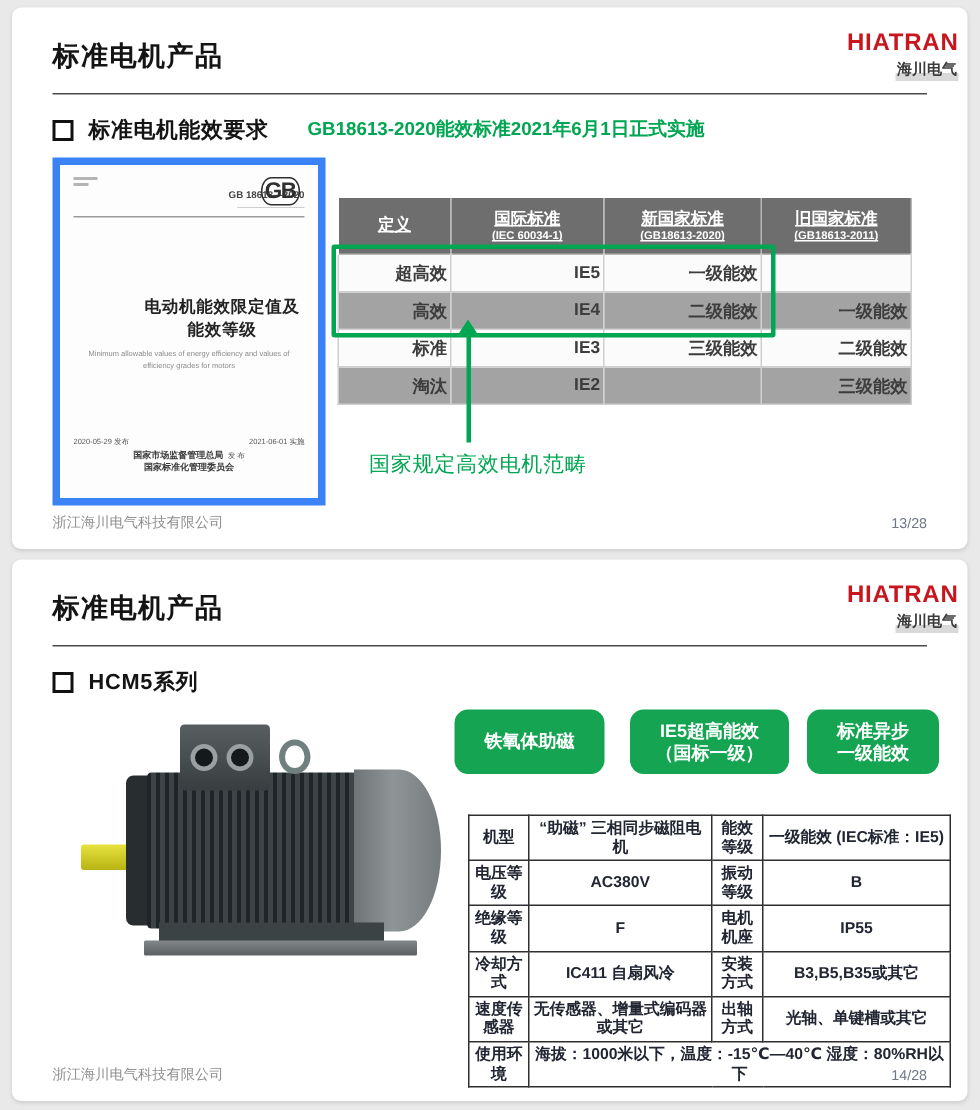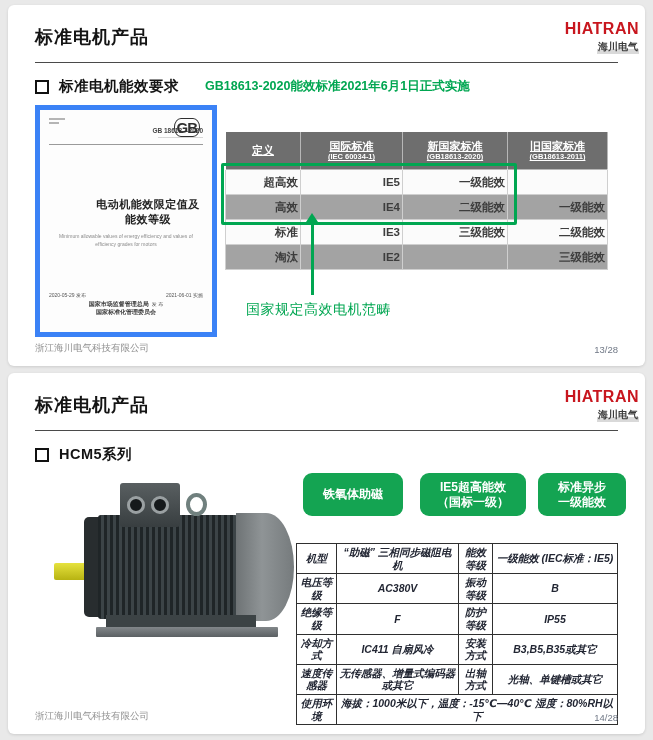--- a/index.html
+++ b/index.html
@@ -65,21 +65,21 @@
   .annotation{position:absolute;left:238px;top:296px;font-size:14px;font-weight:normal;color:#00a651;letter-spacing:0.5px;}
 
   
   .badge{position:absolute;top:100px;height:43px;background:#14a452;border-radius:9px;color:#fff;
     display:flex;flex-direction:column;align-items:center;justify-content:center;
     font-size:12px;font-weight:bold;line-height:1.25;text-align:center;box-sizing:border-box;padding:2px 4px;}
   #badge1{left:295px;width:100px;}
   #badge2{left:412px;width:106px;}
   #badge3{left:530px;width:88px;}
 
-  .spec-table{position:absolute;left:288px;top:170px;border-collapse:collapse;table-layout:fixed;font-style:italic;}
+  .spec-table{position:absolute;left:304px;top:170px;border-collapse:collapse;table-layout:fixed;}
   .spec-table td{border:1px solid #2f2f2f;text-align:center;vertical-align:middle;
     font-size:10.5px;font-weight:600;color:#222633;line-height:1.2;padding:2px 2px;height:22px;background:#fff;}
 
   .caption{position:absolute;left:15px;top:283px;width:290px;text-align:center;
     font-size:14.5px;font-weight:bold;color:#111;line-height:1.35;}
 
   
   .motor{position:absolute;left:32px;top:108px;width:262px;height:168px;}
   .m-shaft{position:absolute;left:14px;top:82px;width:38px;height:17px;background:linear-gradient(#e6e23e,#b7b312);border-radius:2px;}
   .m-endplate{position:absolute;left:44px;top:36px;width:16px;height:100px;background:#282d2f;border-radius:5px 0 0 5px;}
@@ -249,21 +249,21 @@
       </tr>
       <tr>
         <td>电压等级</td>
         <td>AC380V</td>
         <td>振动等级</td>
         <td>B</td>
       </tr>
       <tr>
         <td>绝缘等级</td>
         <td>F</td>
-        <td>防护等级</td>
+        <td>电机机座</td>
         <td>IP55</td>
       </tr>
       <tr>
         <td>冷却方式</td>
         <td>IC411 自扇风冷</td>
         <td>安装方式</td>
         <td>B3,B5,B35或其它</td>
       </tr>
       <tr>
         <td>速度传感器</td>

